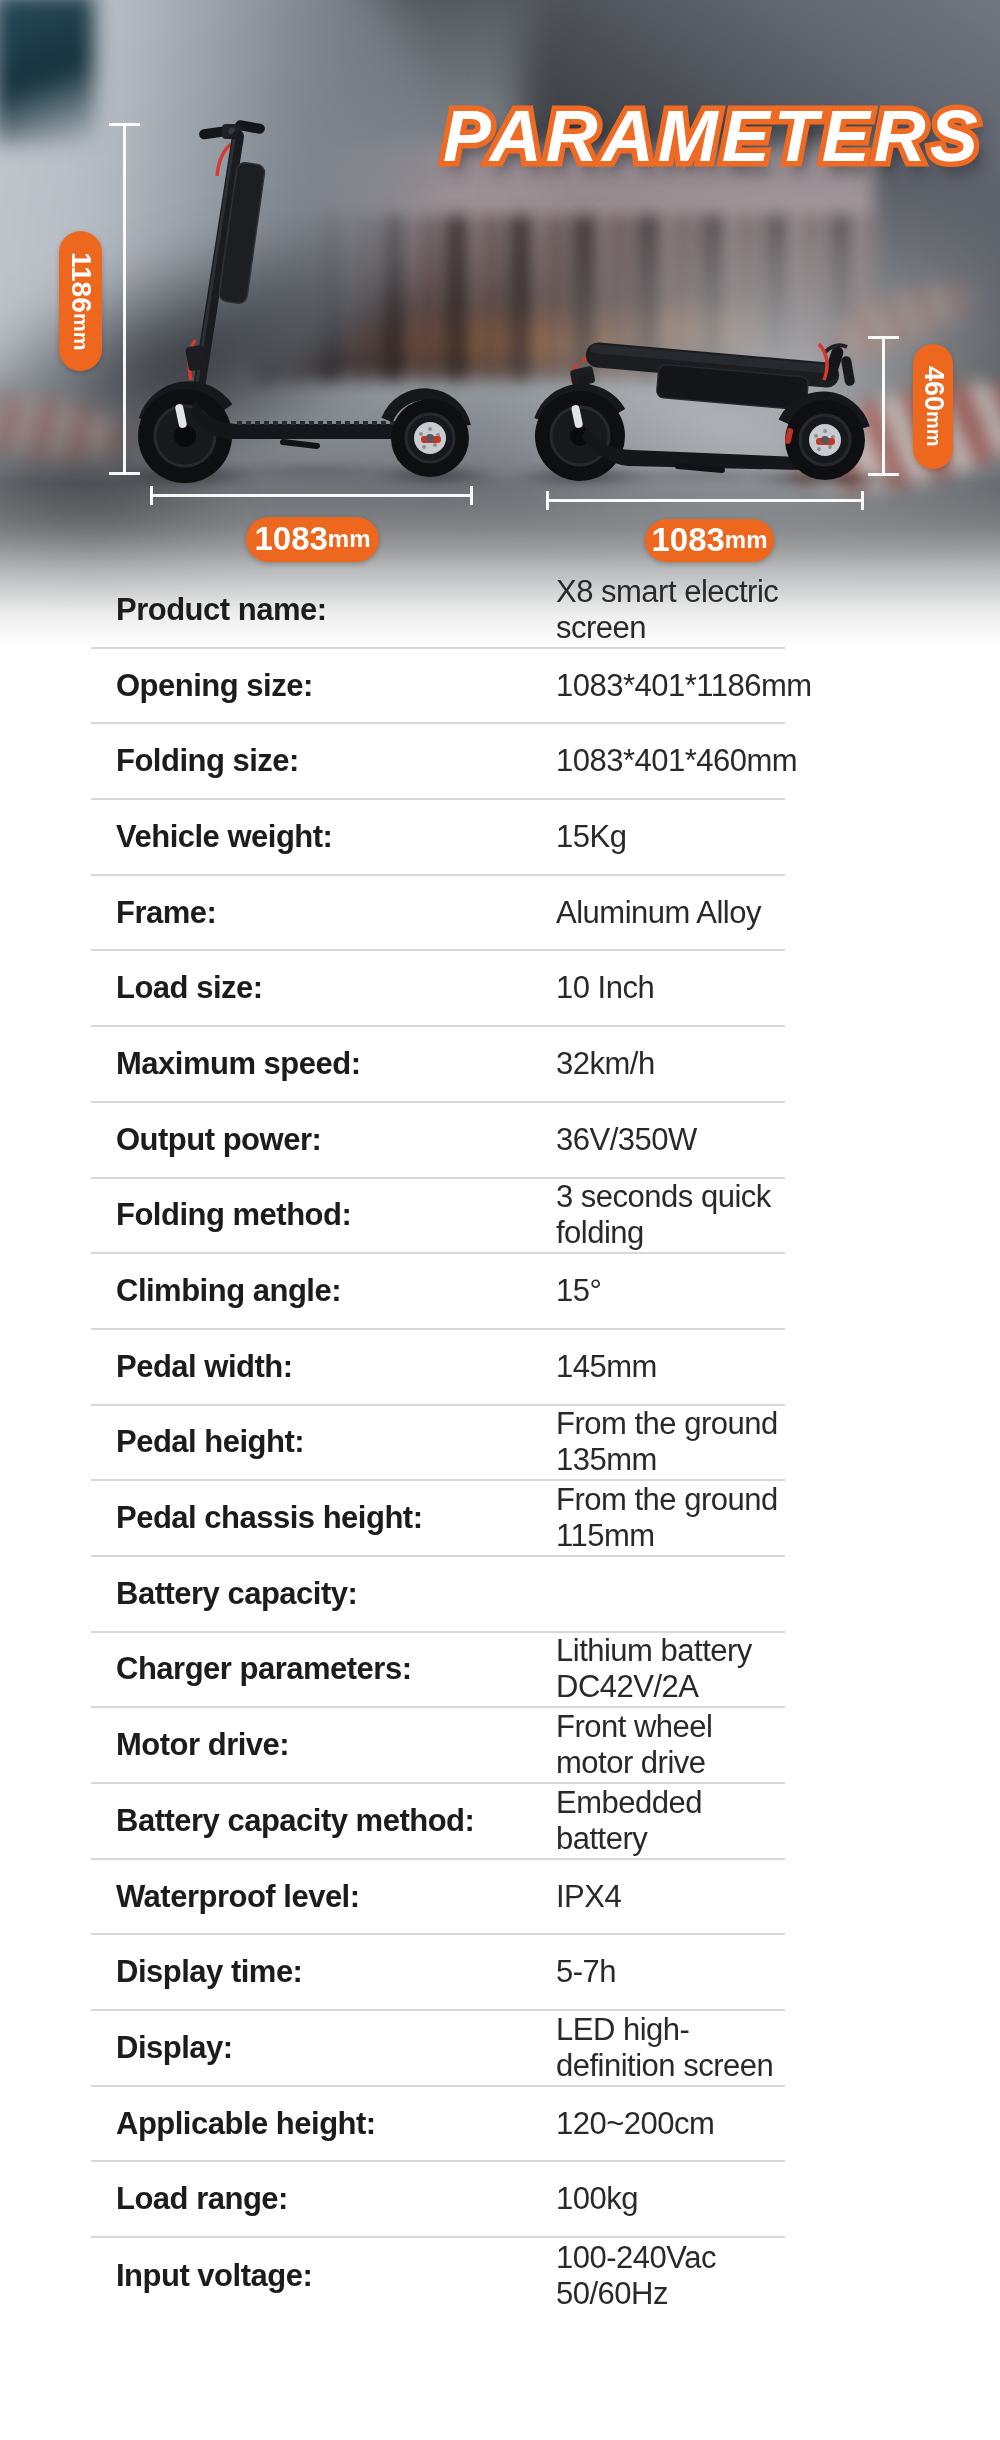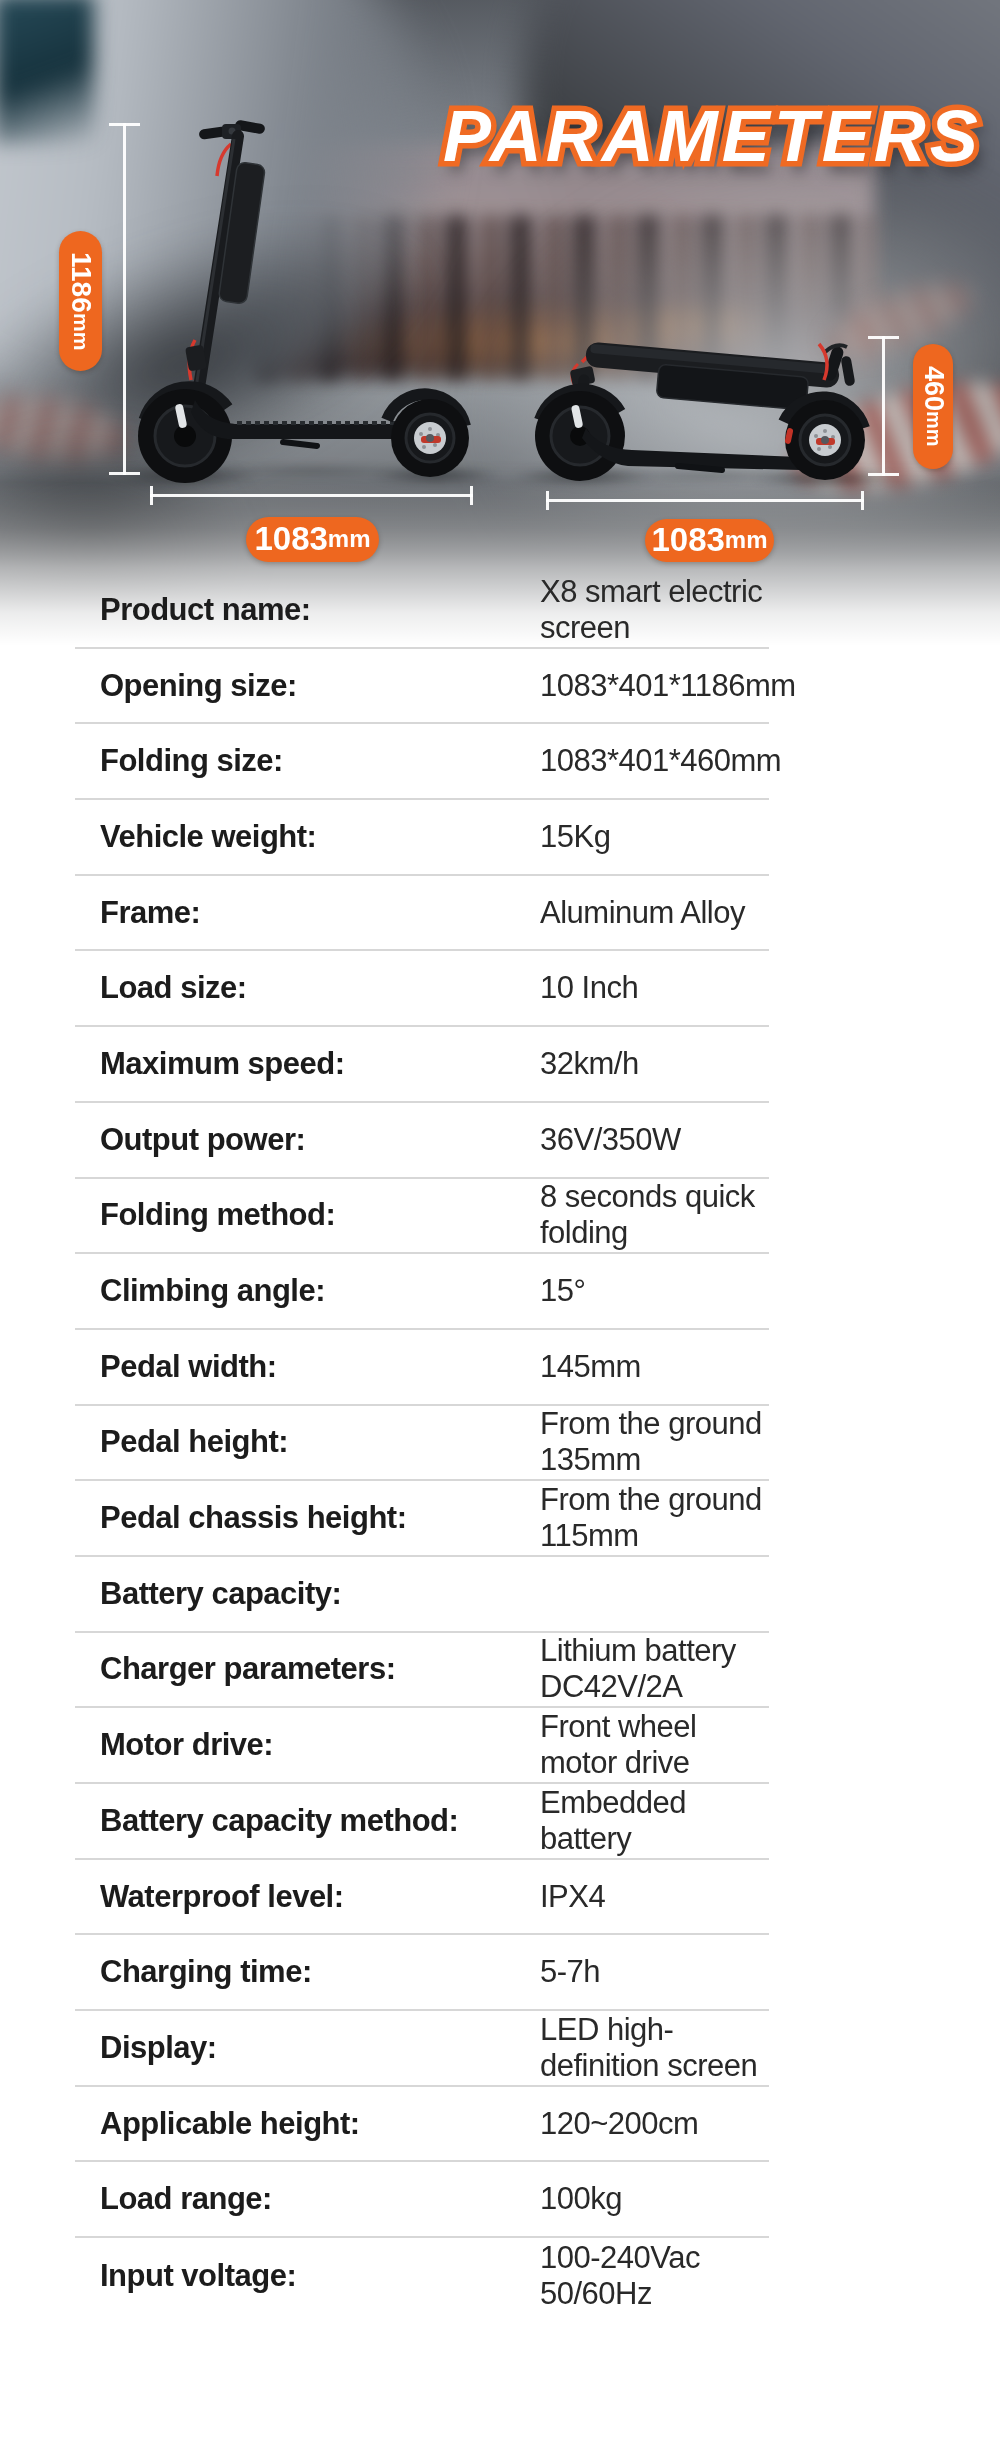--- a/index.html
+++ b/index.html
@@ -76,21 +76,21 @@
   .badge-v .num { font-size:28px; } .badge-v .unit { font-size:21px; }
   #badge-open-height { left:59px; top:231px; width:43px; height:140px; }
   #badge-open-length { left:246px; top:517px; width:133px; height:45px; }
   #badge-folded-length { left:645px; top:519px; width:129px; height:43px; }
   #badge-folded-height { left:913px; top:344px; width:40px; height:125px; border-radius:20px; }
   #badge-folded-height .num { font-size:27px; } #badge-folded-height .unit { font-size:20px; }
 
   .scooter-svg { position:absolute; z-index:10; }
 
   
-  .spec-table { position:absolute; left:0; top:573px; width:844px; z-index:40; }
+  .spec-table { position:absolute; left:16px; top:573px; width:844px; z-index:40; }
   .srow { display:grid; grid-template-columns:440px auto; align-items:center;
           height:75.7px; margin:0 75px; padding-left:25px; border-bottom:2px solid #d7d7d7; }
   .srow:last-child { border-bottom:none; }
   .srow .label { font-size:31px; font-weight:bold; color:#1c1c1c; letter-spacing:-0.5px; }
   .srow .value { font-size:31px; font-weight:normal; color:#292929; letter-spacing:-0.5px; }
 </style>
 </head>
 <body>
 
 <div class="page">
@@ -260,21 +260,21 @@
     <div class="srow">
         <div class="label">Maximum speed:</div>
         <div class="value">32km/h</div>
       </div>
     <div class="srow">
         <div class="label">Output power:</div>
         <div class="value">36V/350W</div>
       </div>
     <div class="srow">
         <div class="label">Folding method:</div>
-        <div class="value">8 seconds quick folding</div>
+        <div class="value">3 seconds quick folding</div>
       </div>
     <div class="srow">
         <div class="label">Climbing angle:</div>
         <div class="value">15°</div>
       </div>
     <div class="srow">
         <div class="label">Pedal width:</div>
         <div class="value">145mm</div>
       </div>
     <div class="srow">
@@ -298,21 +298,21 @@
       </div>
     <div class="srow">
         <div class="label">Battery capacity method:</div>
         <div class="value">Embedded battery</div>
       </div>
     <div class="srow">
         <div class="label">Waterproof level:</div>
         <div class="value">IPX4</div>
       </div>
     <div class="srow">
-        <div class="label">Charging time:</div>
+        <div class="label">Display time:</div>
         <div class="value">5-7h</div>
       </div>
     <div class="srow">
         <div class="label">Display:</div>
         <div class="value">LED high-definition screen</div>
       </div>
     <div class="srow">
         <div class="label">Applicable height:</div>
         <div class="value">120~200cm</div>
       </div>

